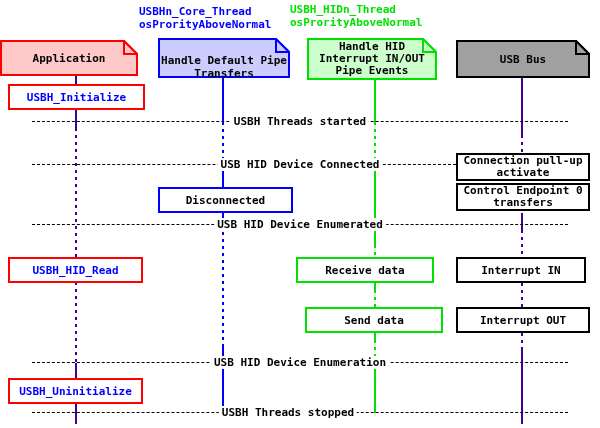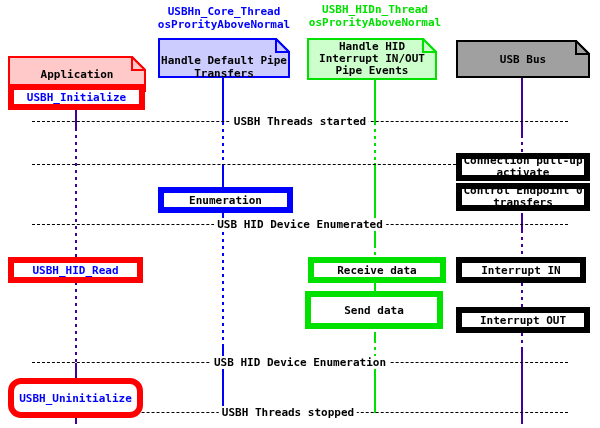--- a/index.html
+++ b/index.html
@@ -16,21 +16,21 @@
   .ll.d.violet{background:repeating-linear-gradient(180deg,#400099 0 3px,transparent 3px 7px);}
   .ll.d.blue{background:repeating-linear-gradient(180deg,#0000FF 0 3px,transparent 3px 7px);}
   .ll.d.green{background:repeating-linear-gradient(180deg,#00E100 0 3px,transparent 3px 7px);}
   
   .divider{position:absolute;height:0;border-top:1px dashed #000;}
   .divider-label{
     position:absolute;transform:translateX(-50%);background:#fff;
     padding:0 3px;white-space:nowrap;line-height:13px;height:13px;
   }
   
-  .thread-label{position:absolute;width:170px;text-align:center;line-height:13px;white-space:nowrap;}
+  .thread-label{position:absolute;width:170px;line-height:13px;white-space:nowrap;}
   .thread-label.blue{color:#0000FF;}
   .thread-label.green{color:#00E100;}
   
   .actor{position:absolute;}
   .actor svg{position:absolute;left:0;top:0;}
   .actor .box-label{
     position:absolute;left:0;top:0;width:100%;height:100%;
     display:flex;align-items:center;justify-content:center;text-align:center;
     white-space:pre-line;line-height:13px;
   }
@@ -39,21 +39,21 @@
   .note-core path.body{fill:#CCCCFF;stroke:#0000FF;}
   .note-hid path.body{fill:#CCFFCC;stroke:#00E100;}
   .note-bus path.body{fill:#A0A0A0;stroke:#000000;}
   .note-app path.fold{fill:#FFC9C9;stroke:#FF0000;}
   .note-core path.fold{fill:#CCCCFF;stroke:#0000FF;}
   .note-hid path.fold{fill:#CCFFCC;stroke:#00E100;}
   .note-bus path.fold{fill:#A0A0A0;stroke:#000000;}
   .actor svg path{stroke-width:2;}
   
   .box{
-    position:absolute;background:#fff;box-sizing:border-box;border:6px solid #15803d;
+    position:absolute;background:#fff;box-sizing:border-box;border:2px solid #15803d;
     display:flex;align-items:center;justify-content:center;text-align:center;
     white-space:pre-line;line-height:13px;
   }
   .box.red{border-color:#FF0000;color:#0000FF;}
   .box.blueb{border-color:#0000FF;color:#000;}
   .box.greenb{border-color:#00E100;color:#000;}
   .box.blackb{border-color:#000;color:#000;}
   .box.two-line{line-height:12px;}
 </style>
 </head>
@@ -97,21 +97,21 @@
 
   <div class="thread-label blue" style="left:139px;top:5px;">
     <div>USBHn_Core_Thread</div>
     <div>osProrityAboveNormal</div>
   </div>
   <div class="thread-label green" style="left:290px;top:3px;">
     <div>USBH_HIDn_Thread</div>
     <div>osProrityAboveNormal</div>
   </div>
 
-  <div class="actor" style="left:8px;top:40px;width:138px;height:36px;margin-top:16px;">
+  <div class="actor" style="left:0;top:40px;width:138px;height:36px;">
     <svg class="note-app" width="138" height="36">
       <path class="body" d="M1,1 H124 L137,14 V35 H1 Z"></path>
       <path class="fold" d="M124,1 L124,14 L137,14 Z"></path>
     </svg>
     <div class="box-label">Application</div>
   </div>
 
   <div class="actor" style="left:158px;top:38px;width:132px;height:57px;">
     <svg class="note-core" width="132" height="40">
       <path class="body" d="M1,1 H118 L131,14 V39 H1 Z"></path>
@@ -134,32 +134,33 @@
   <div class="actor" style="left:456px;top:40px;width:134px;height:38px;text-decoration:underline;">
     <svg class="note-bus" width="134" height="38">
       <path class="body" d="M1,1 H120 L133,14 V37 H1 Z"></path>
       <path class="fold" d="M120,1 L120,14 L133,14 Z"></path>
     </svg>
     <div class="box-label">USB Bus</div>
   </div>
 
   <div class="box red" style="left:8px;top:84px;width:137px;height:26px;">USBH_Initialize</div>
   <div class="box red" style="left:8px;top:257px;width:135px;height:26px;">USBH_HID_Read</div>
-  <div class="box red" style="left:8px;top:378px;width:135px;height:40px;border-radius:13px;">USBH_Uninitialize</div>
+  <div class="box red" style="left:8px;top:378px;width:135px;height:26px;">USBH_Uninitialize</div>
 
-  <div class="box blueb" style="left:158px;top:187px;width:135px;height:26px;">Enumeration</div>
+  <div class="box blueb" style="left:158px;top:187px;width:135px;height:26px;">Disconnected</div>
 
-  <div class="box greenb" style="left:308px;top:257px;width:138px;height:26px;">Receive data</div>
-  <div class="box greenb" style="left:305px;top:291px;width:138px;height:38px;">Send data</div>
+  <div class="box greenb" style="left:296px;top:257px;width:138px;height:26px;">Receive data</div>
+  <div class="box greenb" style="left:305px;top:307px;width:138px;height:26px;">Send data</div>
 
   <div class="box blackb two-line" style="left:456px;top:153px;width:134px;height:28px;">Connection pull-up
 activate</div>
   <div class="box blackb two-line" style="left:456px;top:183px;width:134px;height:28px;">Control Endpoint 0
 transfers</div>
   <div class="box blackb" style="left:456px;top:257px;width:130px;height:26px;">Interrupt IN</div>
   <div class="box blackb" style="left:456px;top:307px;width:134px;height:26px;">Interrupt OUT</div>
 
   <div class="divider-label" style="left:300px;top:115px;">USBH Threads started</div>
+  <div class="divider-label" style="left:300px;top:158px;">USB HID Device Connected</div>
   <div class="divider-label" style="left:300px;top:218px;">USB HID Device Enumerated</div>
   <div class="divider-label" style="left:300px;top:356px;">USB HID Device Enumeration</div>
   <div class="divider-label" style="left:288px;top:406px;text-align:center;">USBH Threads stopped</div>
 
 </div>
 
 </body></html>

